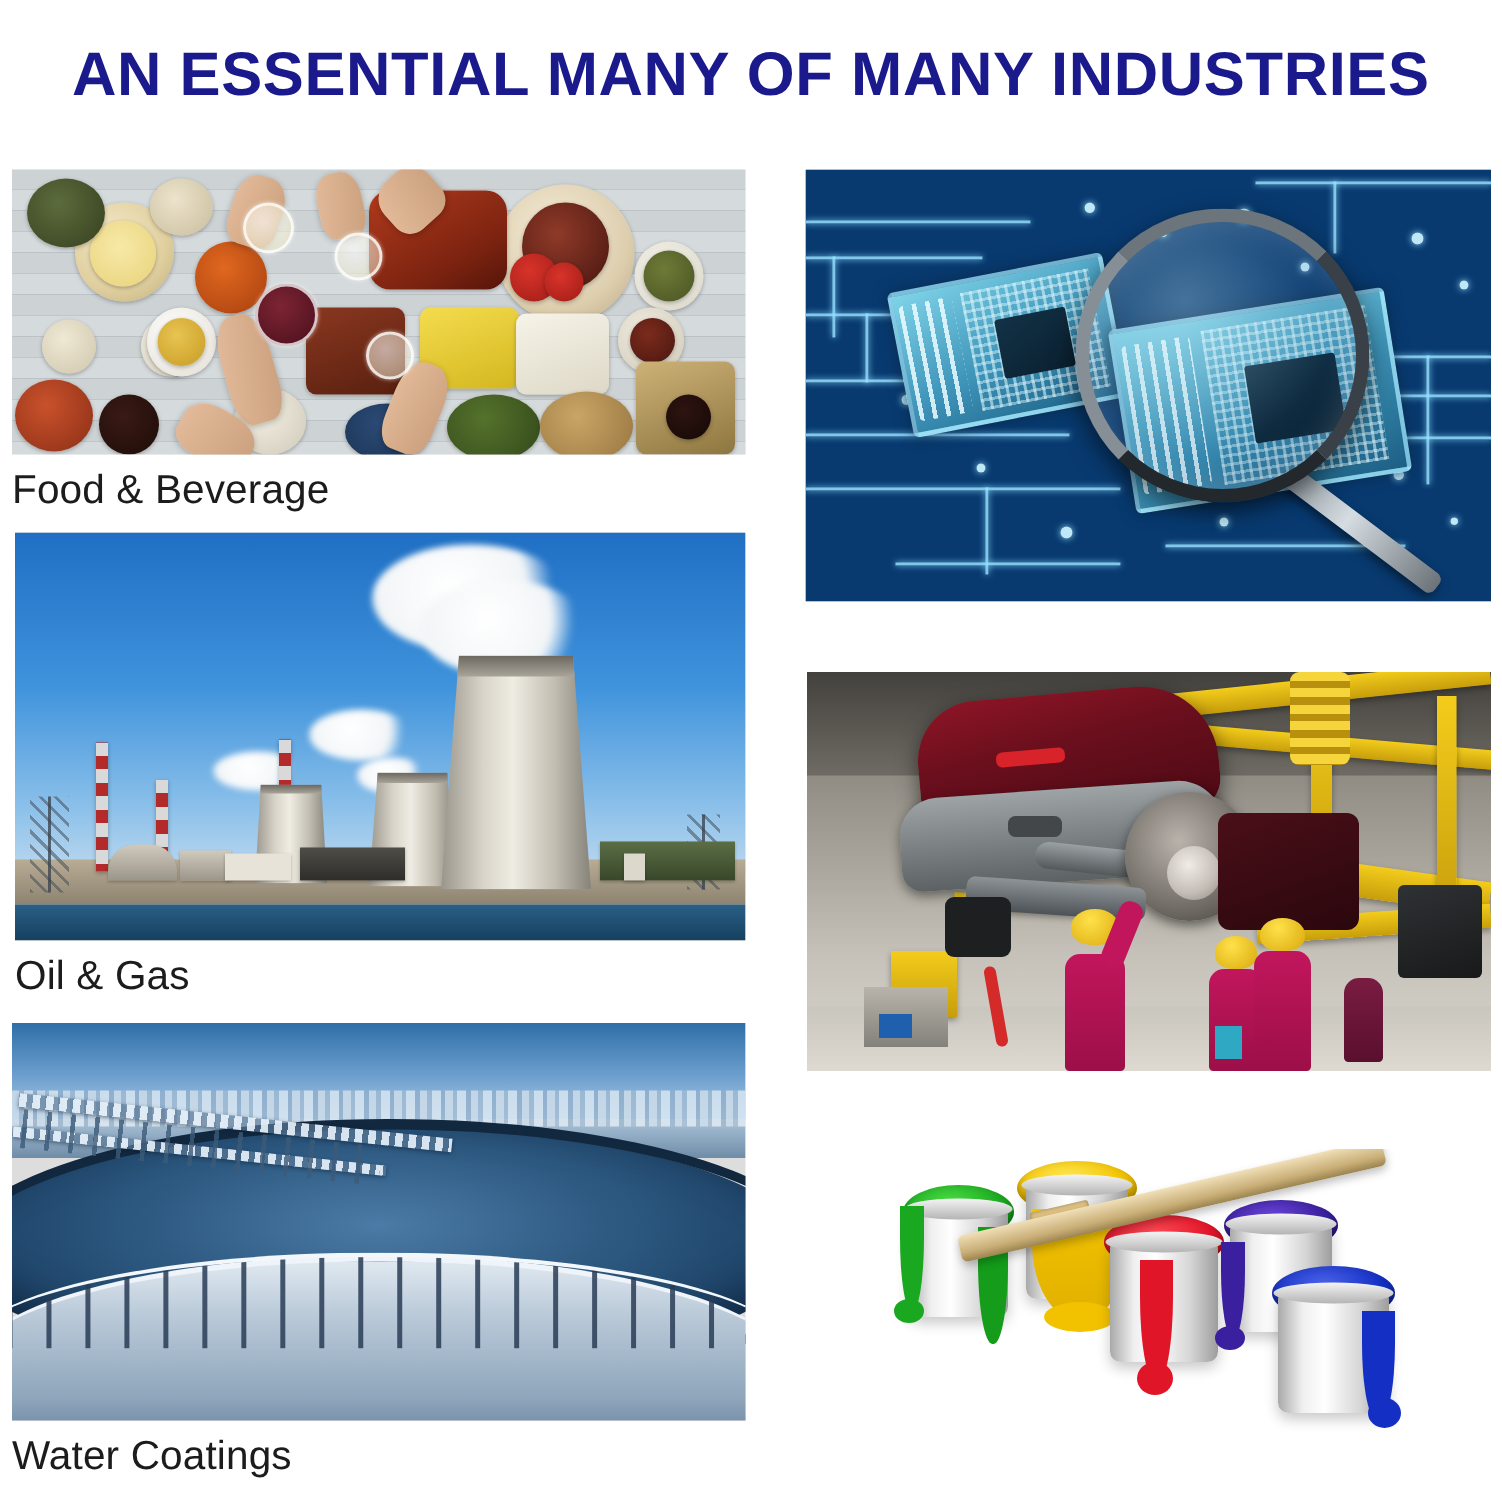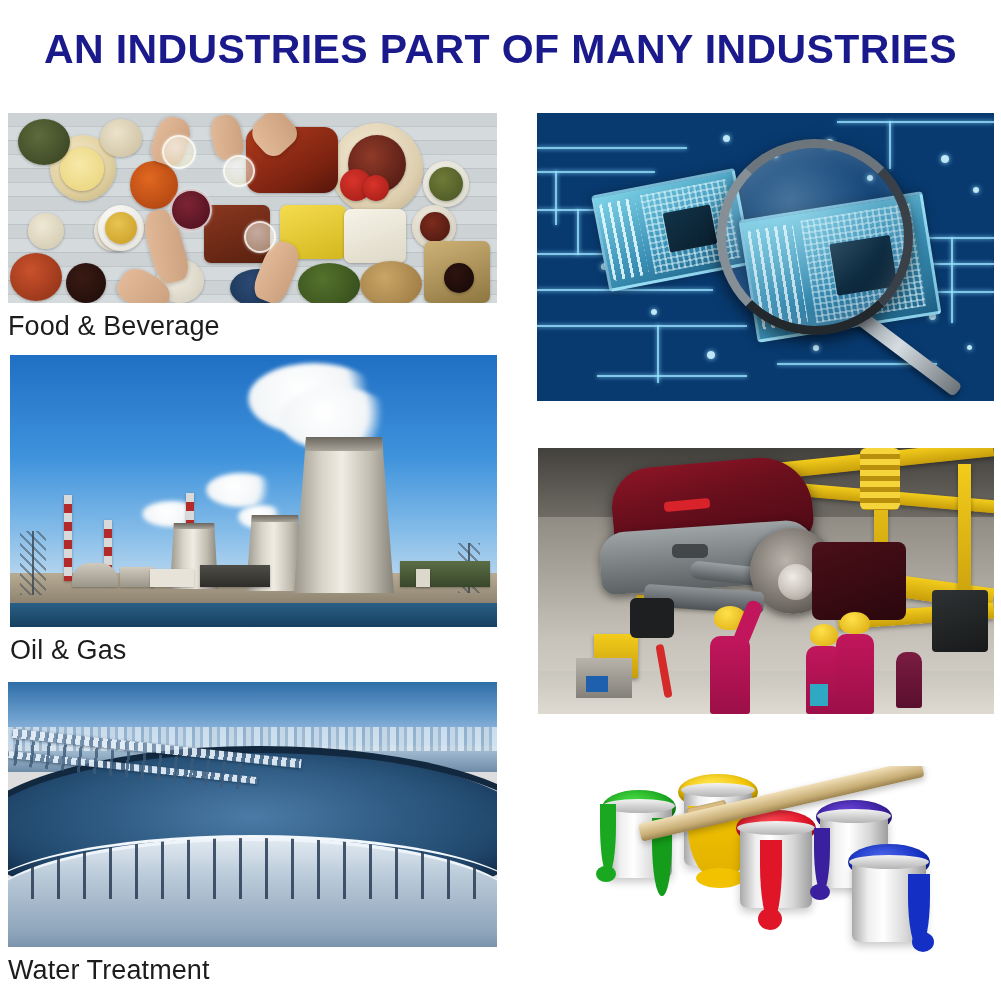--- a/index.html
+++ b/index.html
@@ -324,21 +324,21 @@
     background: linear-gradient(180deg,#e7c98c,#b9954f);
     border-radius: 2px;
     box-shadow: inset 0 0 3px rgba(0,0,0,0.4);
   }
 </style>
 </head>
 <body>
 
 <div id="page">
 
-  <div id="page-title">AN INDUSTRIES PART OF MANY INDUSTRIES</div>
+  <div id="page-title">AN ESSENTIAL MANY OF MANY INDUSTRIES</div>
 
   <div class="panel" id="p-food">
     <div class="scene">
       <div class="food-table"></div>
 
       <div class="dish" style="left:42px;top:22px;width:66px;height:66px;background:radial-gradient(circle at 40% 35%,#f3e7c6,#e0cf9e 60%,#bfae7c);"></div>
       <div class="dish" style="left:52px;top:34px;width:44px;height:44px;background:radial-gradient(circle at 45% 40%,#f7e9a8,#e8d279);"></div>
       <div class="dish" style="left:323px;top:10px;width:92px;height:92px;background:radial-gradient(circle at 42% 36%,#f5ecd8,#ddceae 62%,#b9a781);"></div>
       <div class="dish" style="left:340px;top:22px;width:58px;height:58px;background:radial-gradient(circle at 40% 36%,#8f3a28,#5d2017 70%,#3b140f);"></div>
       <div class="dish" style="left:415px;top:48px;width:46px;height:46px;background:radial-gradient(circle at 40% 36%,#f4f2ea,#d9d5c7);"></div>
@@ -531,21 +531,21 @@
       <div class="wt-rim"></div>
 
       <div class="wt-walk" style="left:4px;top:62px;width:290px;height:9px;transform:rotate(6deg);"></div>
       <div class="wt-walk" style="left:0px;top:82px;width:250px;height:7px;transform:rotate(6deg);"></div>
       <div class="lay" style="left:6px;top:70px;width:240px;height:26px;background-image:repeating-linear-gradient(90deg, rgba(60,90,120,0.8) 0 3px, transparent 3px 16px);transform:rotate(6deg);"></div>
 
       <div class="wt-wall"></div>
       <div class="wt-rail"></div>
     </div>
   </div>
-  <div class="caption" style="left:8px;top:955px;">Water Treatment</div>
+  <div class="caption" style="left:8px;top:955px;">Water Coatings</div>
 
   <div class="panel" id="p-auto">
     <div class="scene">
 
       <div class="paint-top" style="left:42px;top:24px;width:74px;height:36px;background:radial-gradient(ellipse at 42% 34%,#4ddd45,#19a81f 60%,#0c7a14);"></div>
       <div class="can" style="left:46px;top:40px;width:66px;height:72px;">
           <div class="lip"></div>
         </div>
       <div class="drip" style="left:40px;top:38px;width:16px;height:70px;background:#19a81f;"></div>
       <div class="blob" style="left:36px;top:100px;width:20px;height:16px;background:#19a81f;"></div>

